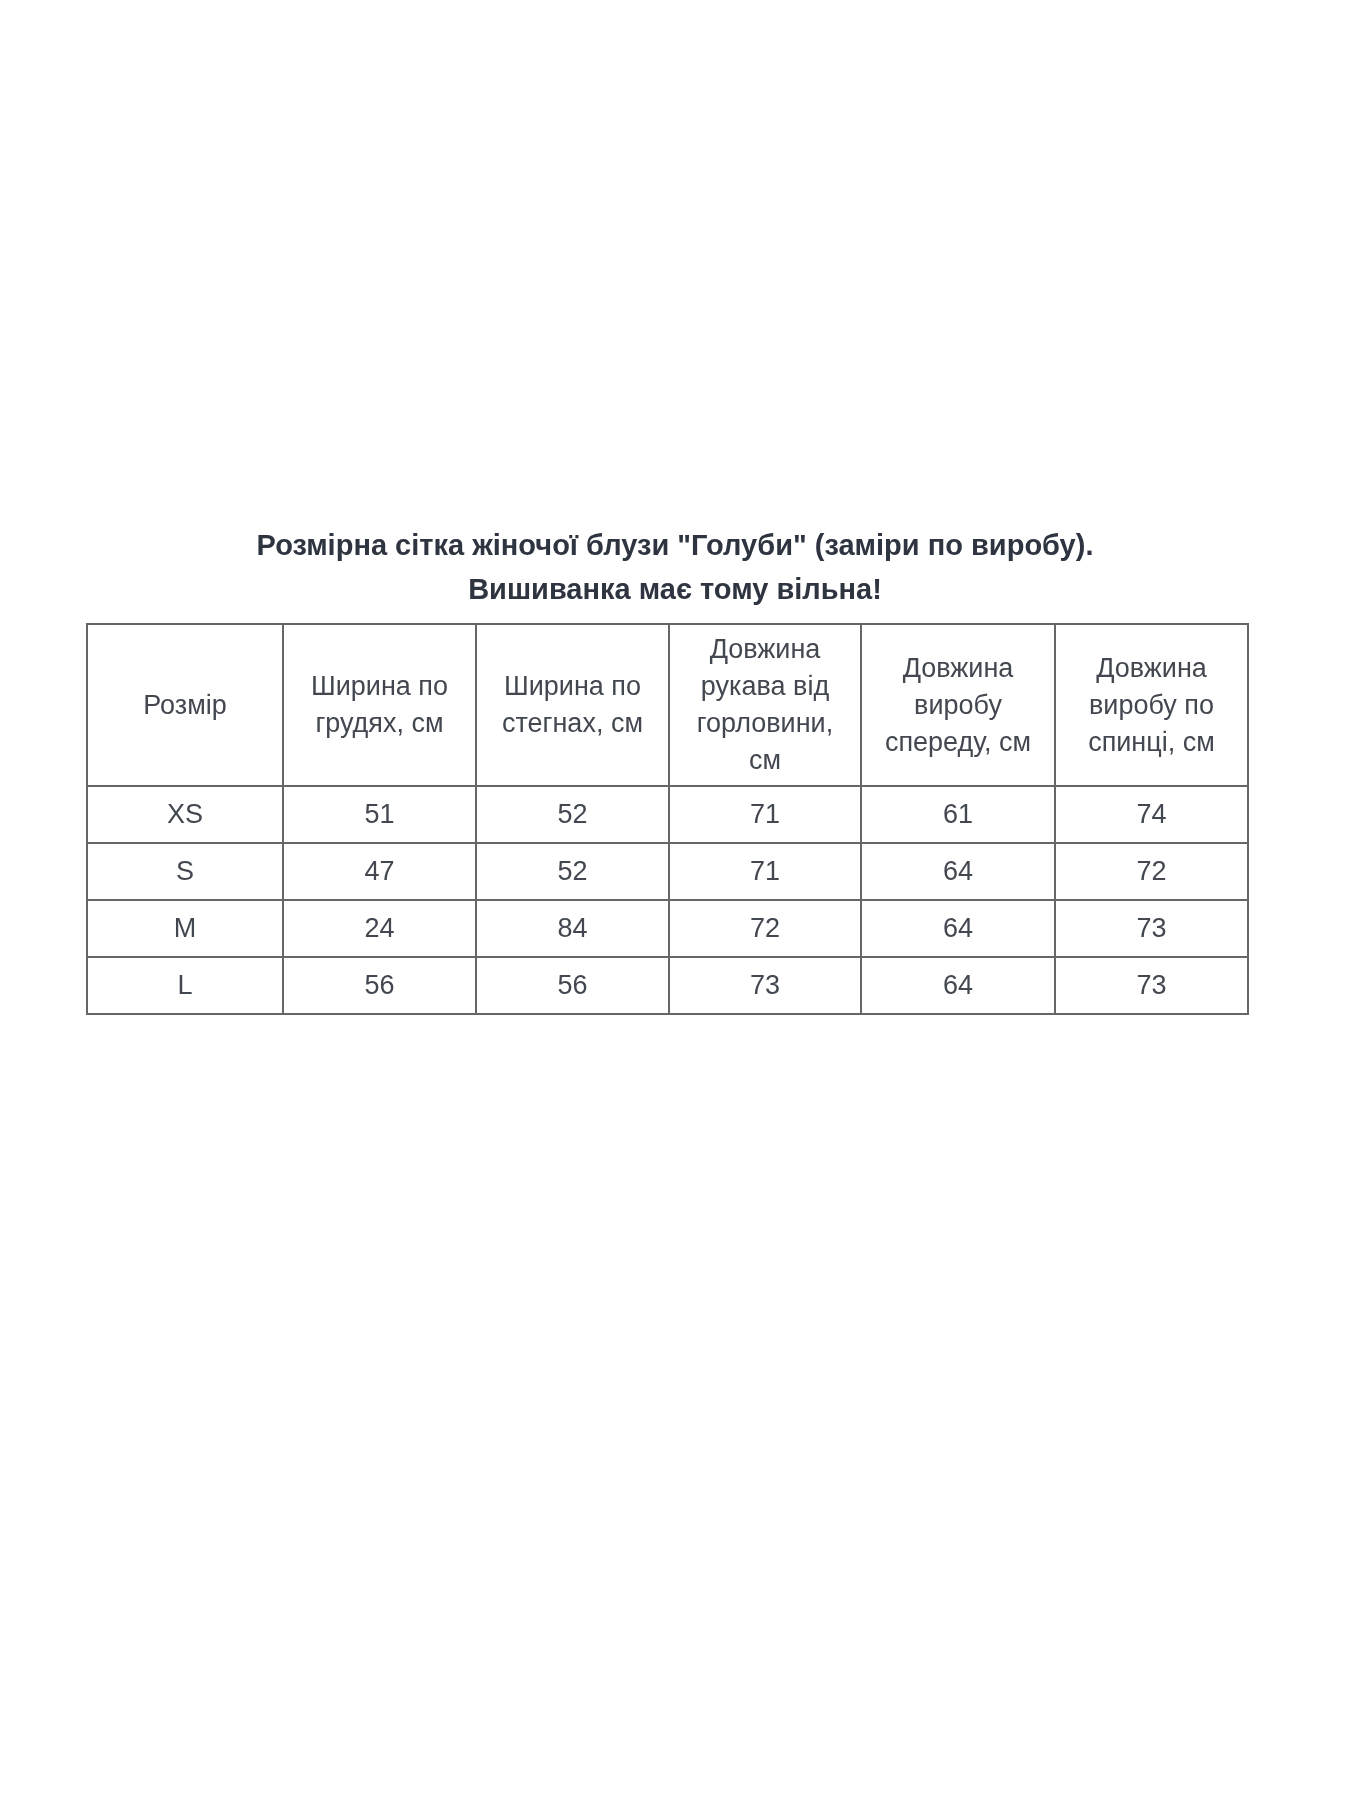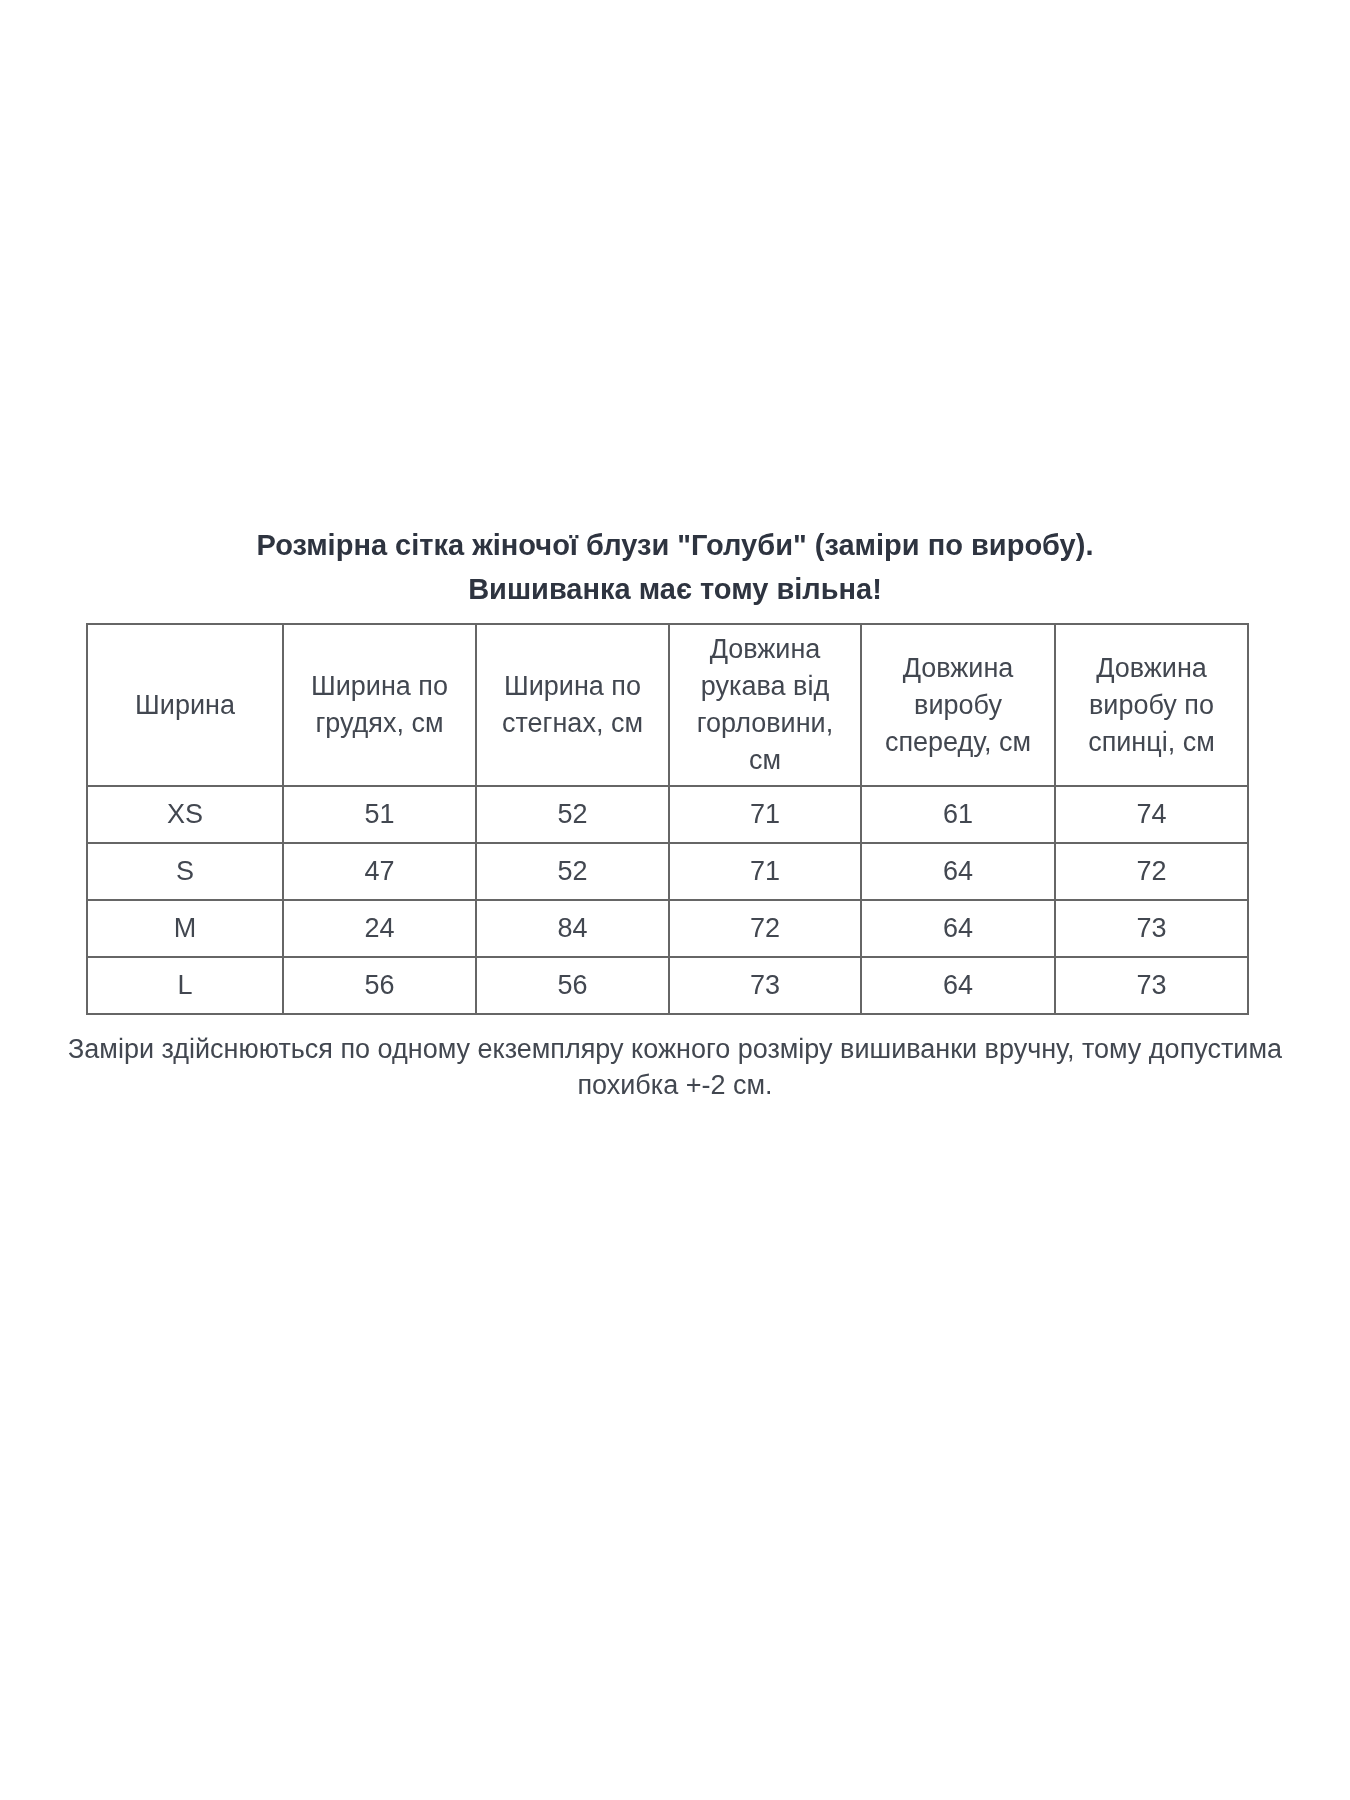--- a/index.html
+++ b/index.html
@@ -73,21 +73,21 @@
     <colgroup>
       <col style="width:196px">
       <col style="width:193px">
       <col style="width:193px">
       <col style="width:192px">
       <col style="width:194px">
       <col style="width:193px">
     </colgroup>
     <thead>
       <tr>
-        <th>Ширина</th>
+        <th>Розмір</th>
         <th>Ширина по
 грудях, см</th>
         <th>Ширина по
 стегнах, см</th>
         <th>Довжина
 рукава від
 горловини,
 см</th>
         <th>Довжина
 виробу
@@ -126,18 +126,14 @@
         <td>L</td>
         <td>56</td>
         <td>56</td>
         <td>73</td>
         <td>64</td>
         <td>73</td>
       </tr>
     </tbody>
   </table>
 
-  <div class="note">
-    <div>Заміри здійснюються  по одному екземпляру кожного розміру вишиванки вручну, тому допустима</div>
-    <div>похибка +-2 см.</div>
-  </div>
 
 </div>
 
 </body></html>

